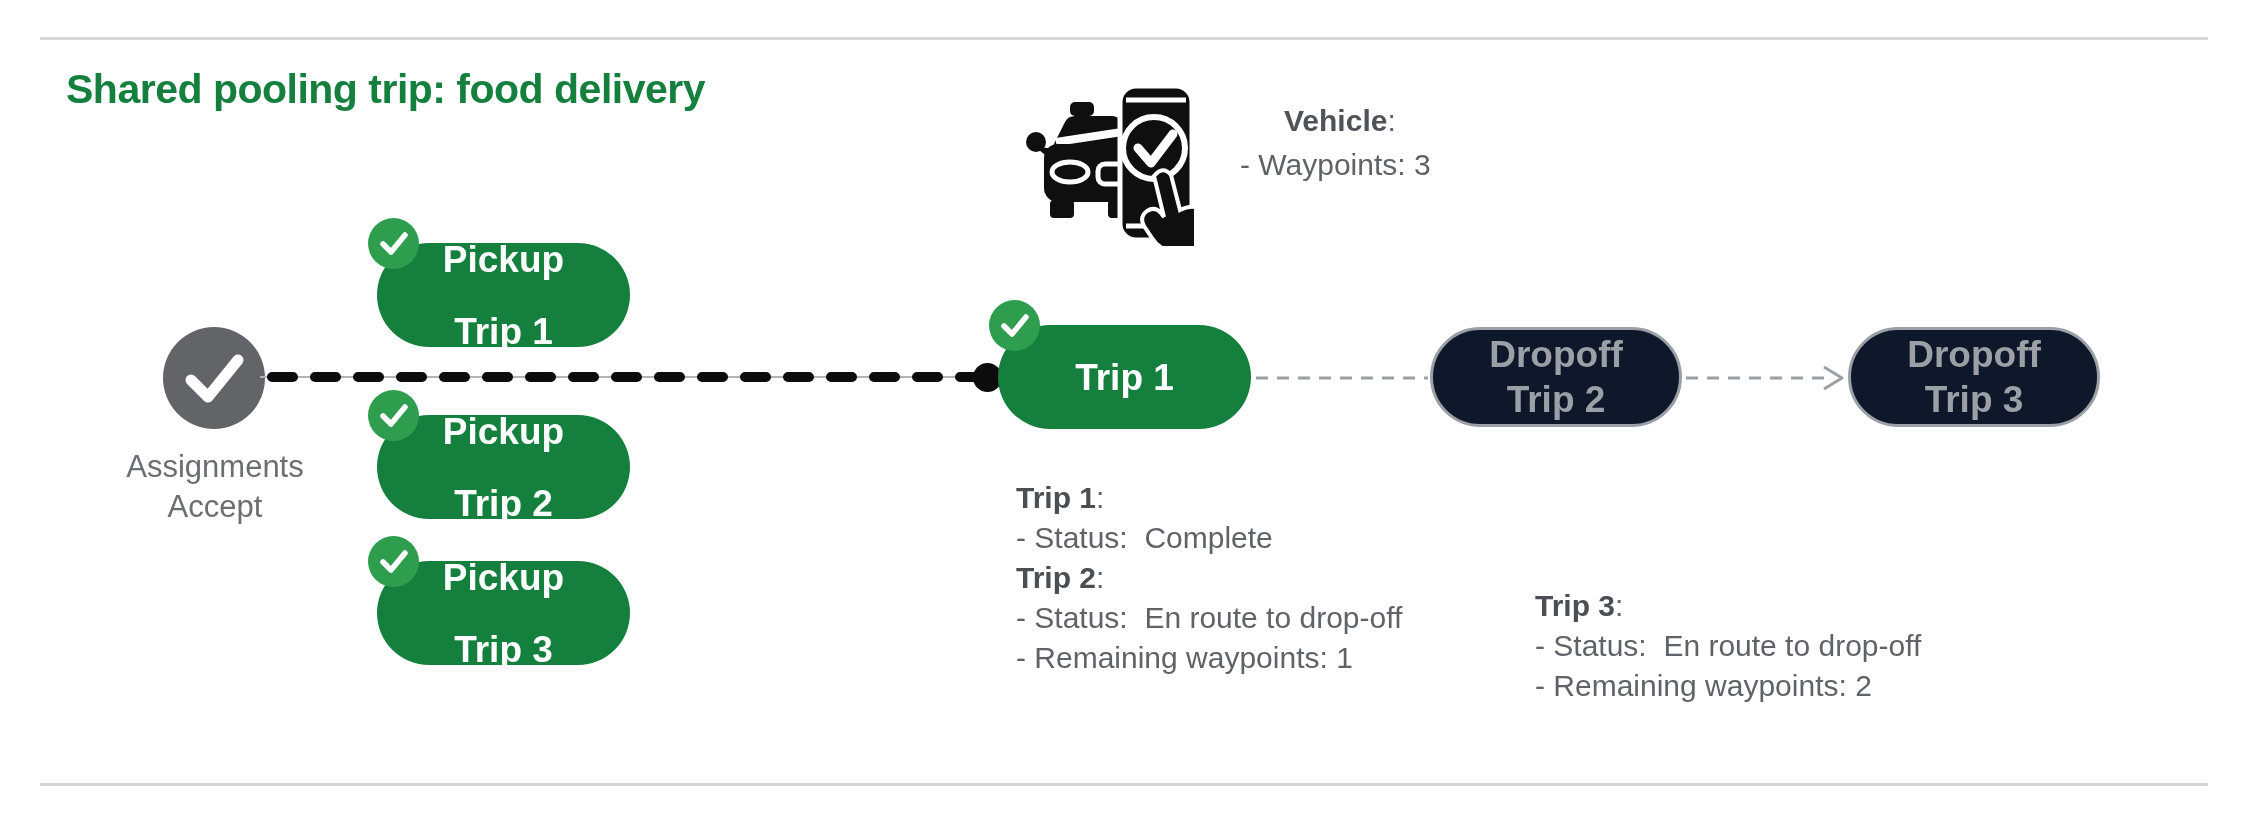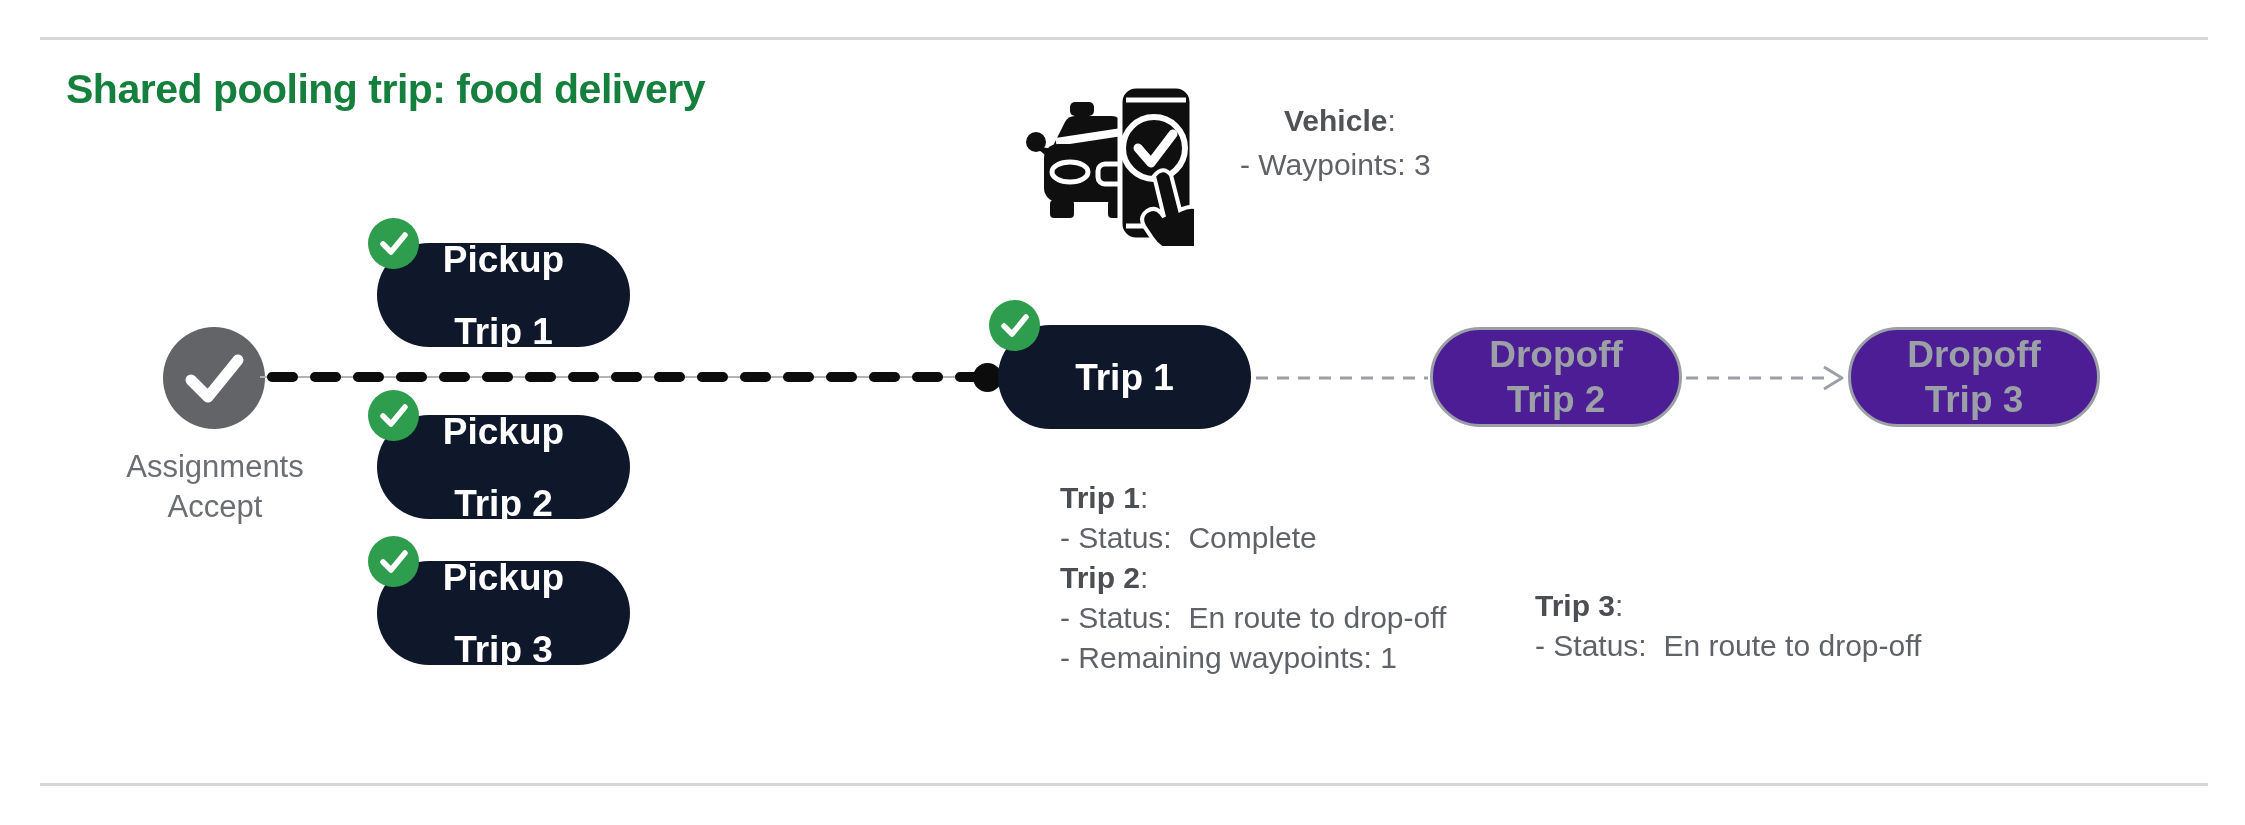--- a/index.html
+++ b/index.html
@@ -34,23 +34,23 @@
   .route-dot {
     position:absolute; left:973px; top:363px; width:29px; height:29px;
     background:#0C0C0C; border-radius:50%;
   }
 
   .pill {
     position:absolute; width:253px; height:104px; border-radius:52px;
     display:flex; flex-direction:column; align-items:center; justify-content:center;
     font-weight:700; font-size:37px; line-height:45px; text-align:center;
   }
-  .pill.orange { background:#0f172a; color:#ffffff;gap:27px; }
+  .pill.orange { background:#15803d; color:#ffffff;gap:27px; }
   .pill.outline {
-    width:246px; height:94px; background:#4c1d95; border:3px solid #9AA0A6;
+    width:246px; height:94px; background:#0f172a; border:3px solid #9AA0A6;
     color:#9AA0A6; border-radius:50px;
   }
   .pill-pickup-1  { left:377px; top:243px; }
   .pill-pickup-2  { left:377px; top:415px; }
   .pill-pickup-3  { left:377px; top:561px; }
   .pill-complete  { left:998px; top:325px; }
   .pill-dropoff-2 { left:1430px; top:327px; }
   .pill-dropoff-3 { left:1848px; top:327px; }
 
   .badge {
@@ -59,21 +59,21 @@
   }
   .badge-pickup-1 { left:368px; top:218px; }
   .badge-pickup-2 { left:368px; top:390px; }
   .badge-pickup-3 { left:368px; top:536px; }
   .badge-complete { left:989px; top:300px; }
 
   .connector-a { position:absolute; left:1254px; top:368px; }
   .connector-b { position:absolute; left:1684px; top:360px; }
 
   .status-block { position:absolute; font-size:30px; line-height:40px; color:#5F6368; }
-  .status-block-a { left:1060px; top:478px; }
+  .status-block-a { left:1016px; top:478px; }
   .status-block-b { left:1535px; top:558px;margin-top:28px; }
   .status-header { font-weight:700; color:#4B4E52; }
   .status-line { white-space:pre-wrap; }
 </style>
 </head>
 <body>
 
 <div class="canvas">
 
   <div class="divider top"></div>
@@ -187,17 +187,18 @@
     <div><span class="status-header">Trip 1</span><span>:</span></div>
     <div class="status-line">- Status:  Complete</div>
     <div><span class="status-header">Trip 2</span><span>:</span></div>
     <div class="status-line">- Status:  En route to drop-off</div>
     <div class="status-line">- Remaining waypoints: 1</div>
   </div>
 
   <div class="status-block status-block-b">
     <div><span class="status-header">Trip 3</span><span>:</span></div>
     <div class="status-line">- Status:  En route to drop-off</div>
+    <div class="status-line">- Remaining waypoints: 2</div>
   </div>
 
   <div class="divider bottom"></div>
 
 </div>
 
 </body></html>

